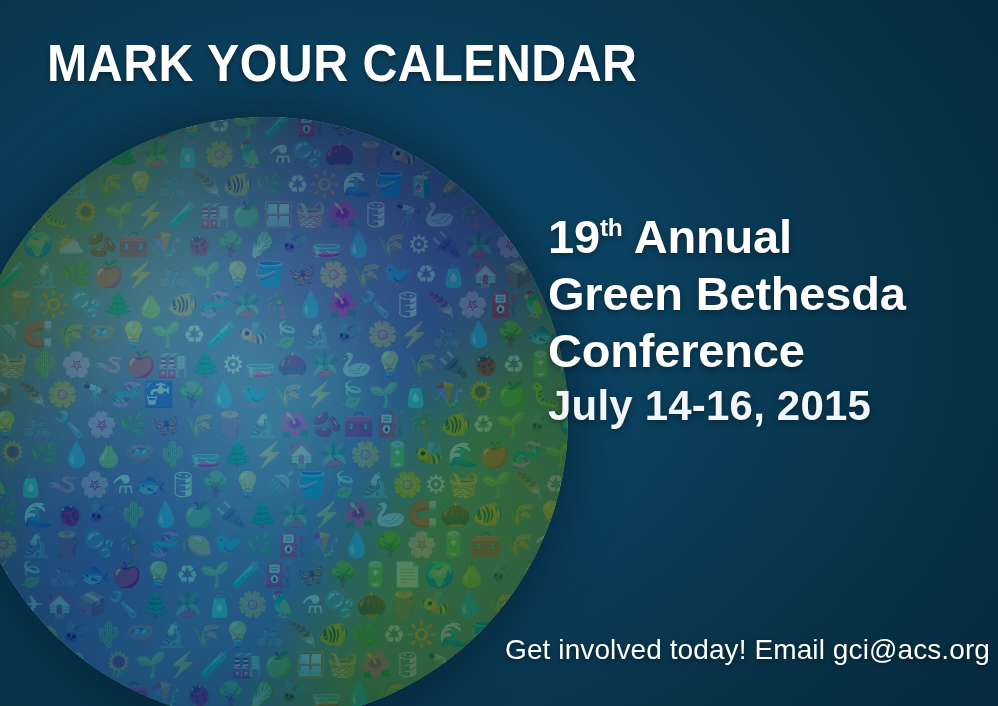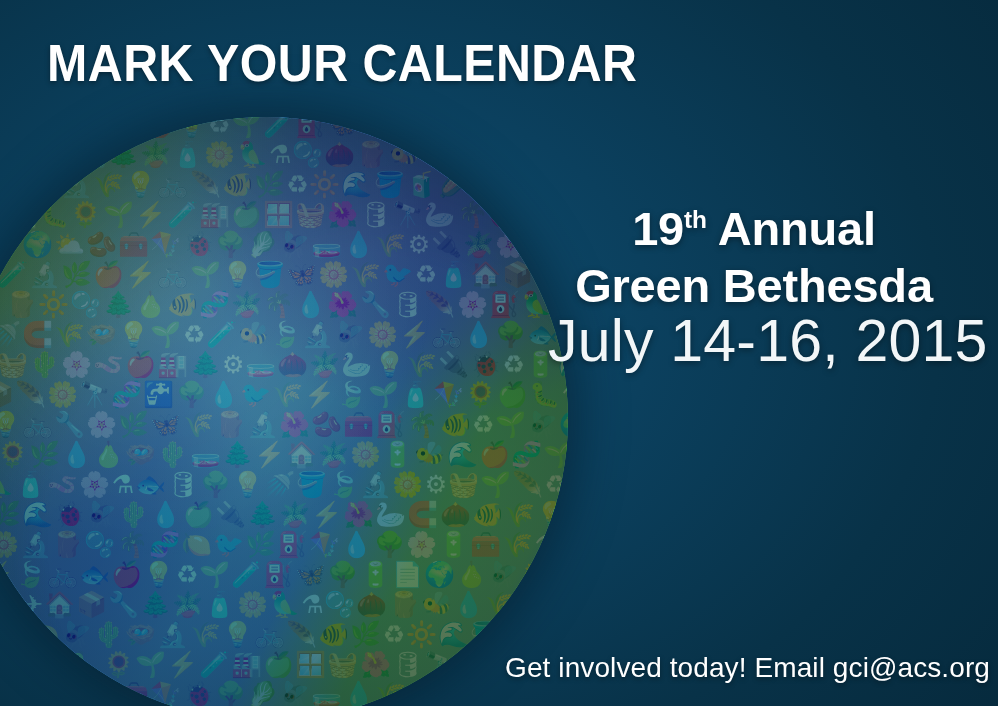--- a/index.html
+++ b/index.html
@@ -81,52 +81,51 @@
     letter-spacing:.5px;
     transform:scaleX(.93);
     transform-origin:left center;
     text-shadow:0 2px 5px rgba(0,0,0,.38);
     white-space:nowrap;
   }
 
   
   #title-block{
     position:absolute;
-    left:548px;top:200px;
+    left:548px;top:208px;
     width:412px;
-    text-align:center;
     color:#ffffff;
     text-shadow:0 2px 6px rgba(0,0,0,.40);
   }
   .t-line{
     font-size:47px;
     font-weight:bold;
     line-height:57px;
     letter-spacing:-.2px;
     white-space:nowrap;
   }
   .t-line sup{
     font-size:.52em;
     vertical-align:super;
     line-height:0;
     font-weight:bold;
   }
   .t-sub{
-    font-size:59px;
-    font-weight:400;
+    font-size:42px;
+    font-weight:700;
     line-height:54px;
     letter-spacing:.2px;
     white-space:nowrap;
     color:#f2f6f8;
   }
 
   
   #footer-cta{
     position:absolute;
-    left:505px;top:652px;
+    left:505px;top:634px;
     font-size:28px;
     font-weight:normal;
     color:#ffffff;
     letter-spacing:.1px;
     white-space:nowrap;
     text-shadow:0 2px 5px rgba(0,0,0,.40);
   }
 </style>
 </head>
 <body>
@@ -161,18 +160,19 @@
       <div class="navy-veil"></div>
       <div class="shade"></div>
     </div>
   </div>
 
   <div id="headline">MARK YOUR CALENDAR</div>
 
   <div id="title-block">
     <div class="t-line"><span>19</span><sup>th</sup><span> Annual</span></div>
     <div class="t-line">Green Bethesda</div>
+    <div class="t-line">Conference</div>
     <div class="t-sub">July 14-16, 2015</div>
   </div>
 
   <div id="footer-cta">Get involved today! Email gci@acs.org</div>
 
 </div>
 
 </body></html>

